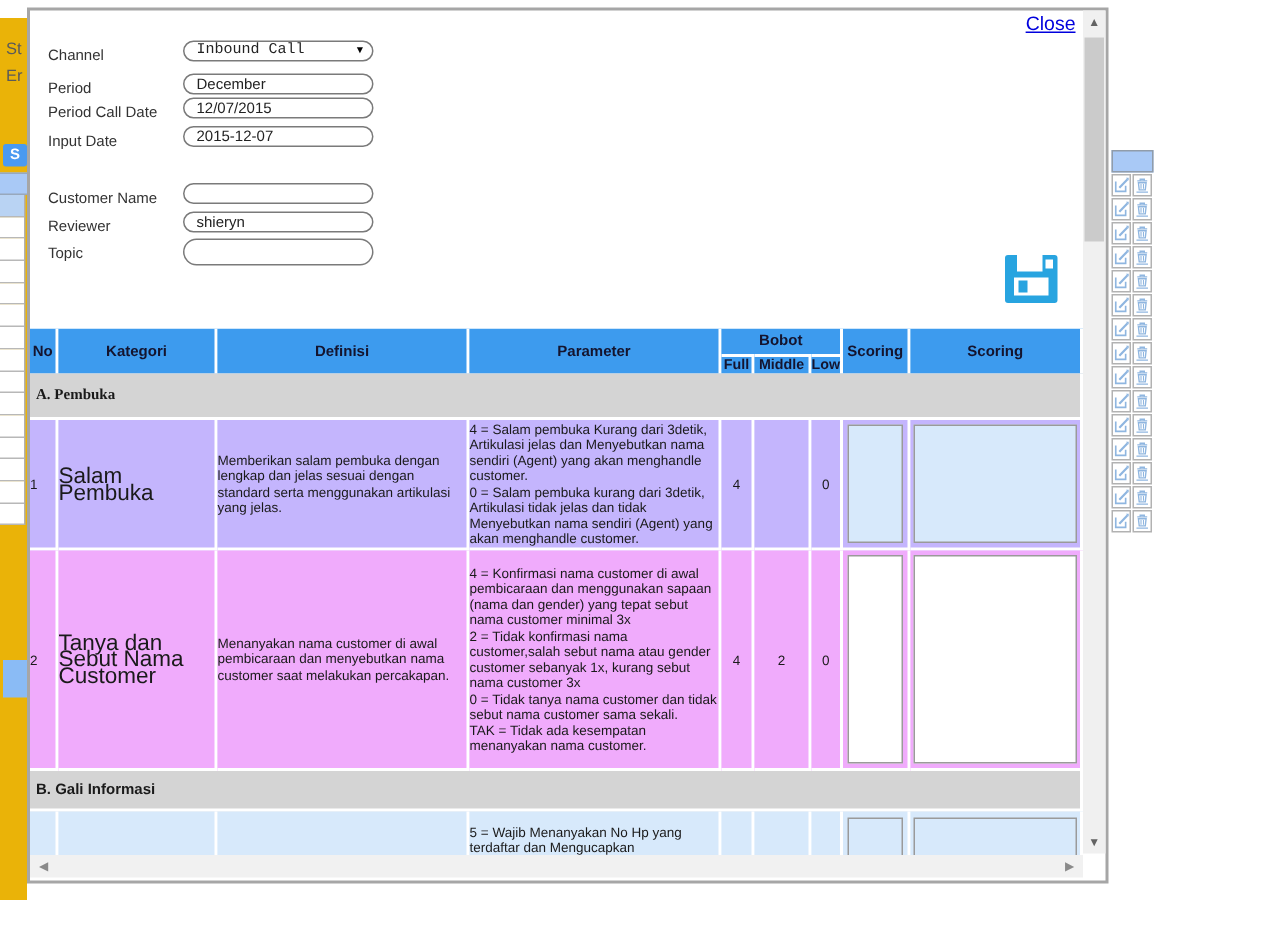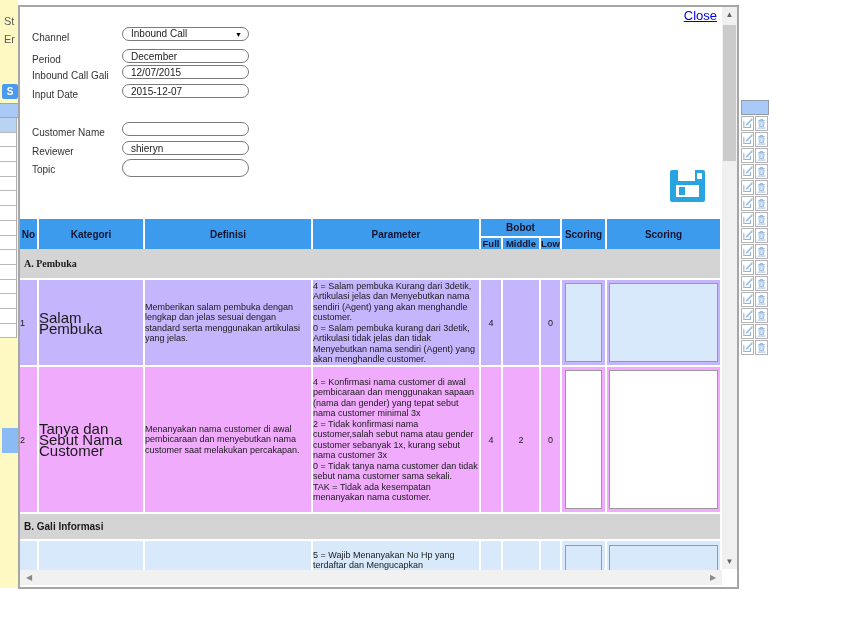--- a/index.html
+++ b/index.html
@@ -1,22 +1,22 @@
 <!DOCTYPE html>
 <html><head>
 <meta charset="utf-8">
 <style>
   * { margin:0; padding:0; box-sizing:border-box; }
   html,body { width:849px; height:617px; background:#fff; overflow:hidden;
               font-family:"Liberation Sans", sans-serif; }
   body { position:relative; }
 
   
-  .left-panel { position:absolute; left:0; top:0; width:18px; height:588px;
-                background:#fef9c3; z-index:1; }
+  .left-panel { position:absolute; left:0; top:12px; width:18px; height:588px;
+                background:#eab308; z-index:1; }
   .lp-text { position:absolute; left:4px; font-size:11px; color:#5a5a5a; white-space:nowrap; }
   .lp-btn  { position:absolute; left:2px; top:84px; width:16px; height:15px;
              background:#4a9af0; color:#fff; font-size:10px; font-weight:bold;
              line-height:15px; text-align:center; border-radius:2px; }
   .lp-header { position:absolute; left:0; top:103px; width:18px; height:15px;
                background:#a9c9f6; border-top:1px solid #98a8bc; border-bottom:1px solid #98a8bc; }
   #left-rows { position:absolute; left:0; top:118px; width:17px; border-right:1px solid #b0b0b0; }
   .lrow { height:14.7px; border-bottom:1px solid #b8b8b8; background:#fff; }
   .lrow.sel { background:#b9d3f3; }
   .lp-square { position:absolute; left:2px; top:428px; width:16px; height:25px; background:#8abbf5; }
@@ -35,21 +35,21 @@
                 color:#0000dd; text-decoration:underline; cursor:pointer; }
 
   
   .frow { position:absolute; left:12px; width:230px; height:18px; }
   .frow label { font-size:10px; color:#333; line-height:14px; }
   .fld { position:absolute; left:90px; top:0; width:127px; height:14px;
          border:1px solid #7a7a7a; border-radius:8px; font-size:10px;
          padding:0 8px; color:#222; background:#fff; outline:none;
          font-family:"Liberation Sans", sans-serif; }
   .fld.tall { height:18px; border-radius:10px; }
-  .ddl { display:flex; align-items:center; }
+  .ddl { display:flex; align-items:center;font-family:Liberation Mono, monospace; }
   .ddl .val { flex:1; font-size:10px; line-height:12px; }
   .ddl .arrow { font-size:7px; color:#000; margin-right:-2px; }
 
   
   .save-btn { position:absolute; left:648px; top:162px; width:39px; height:34px; cursor:pointer; }
 
   
   .vscroll { position:absolute; right:0; top:0; width:15px; height:562px; background:#f0f0f0; }
   .vs-btn { position:absolute; left:0; width:15px; height:15px; color:#636363;
             font-size:8px; text-align:center; line-height:15px; }
@@ -415,21 +415,21 @@
     <div class="fld ddl">
       <span class="val">Inbound Call</span>
       <span class="arrow">▼</span>
     </div>
   </div>
   <div class="frow" style="top:42px">
     <label>Period</label>
     <input class="fld" value="December" style="">
   </div>
   <div class="frow" style="top:58px">
-    <label>Inbound Call Gali</label>
+    <label>Period Call Date</label>
     <input class="fld" value="12/07/2015" style="">
   </div>
   <div class="frow" style="top:77px">
     <label>Input Date</label>
     <input class="fld" value="2015-12-07" style="">
   </div>
   <div class="frow" style="top:115px">
     <label>Customer Name</label>
     <input class="fld" value="" style="">
   </div>

